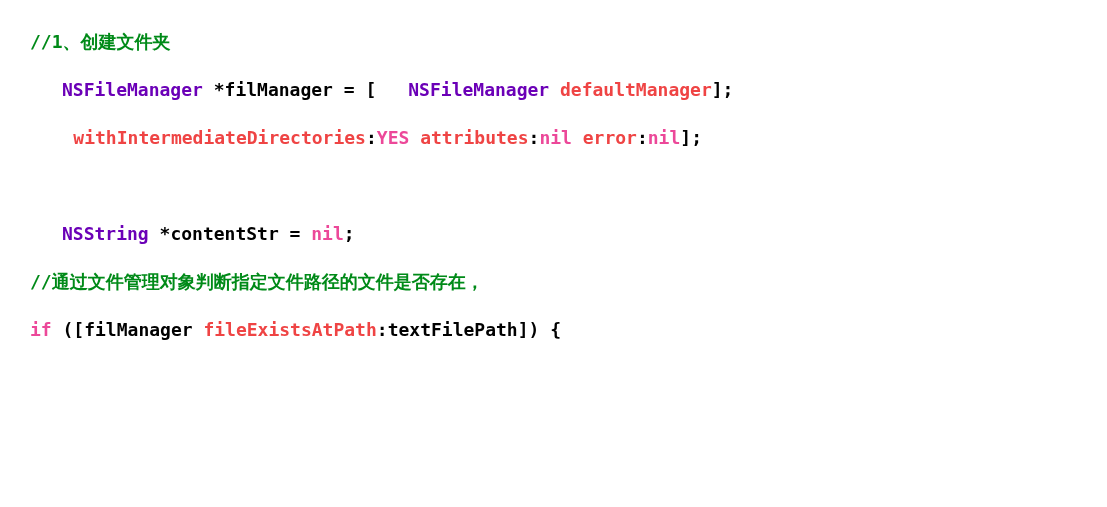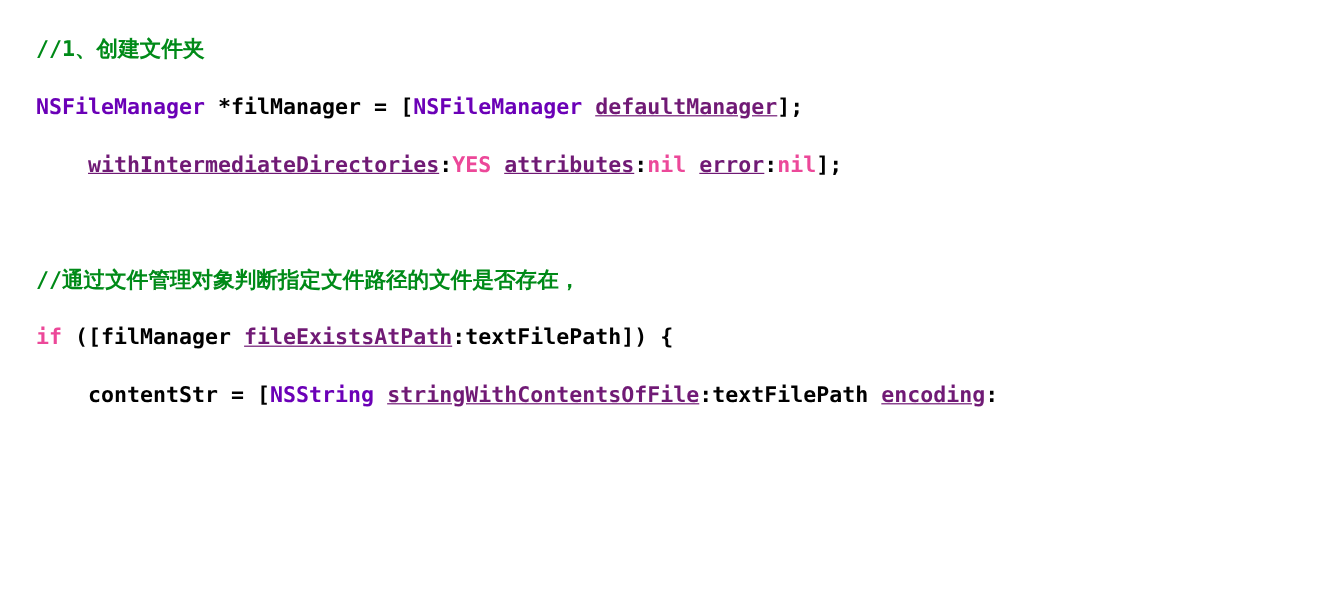--- a/index.html
+++ b/index.html
@@ -12,37 +12,37 @@
     font-size: 18px;
     line-height: 24px;
     overflow: hidden;
   }
   .code {
     padding: 6px 0 0 0;
     white-space: pre;
   }
   .line { display: block; padding-left: 30px; }
   .comment { color: #008a18; font-weight: 600; margin-top: 20px; }
-  .type    { color: #6b00b7; font-weight: 600; }
-  .method  { color: #701a75; font-weight: 600; text-decoration: underline; }
+  .type    { color: #6b00b7; font-weight: 600; margin-left: 32px; }
+  .method  { color: #ef4444; font-weight: 600; }
   .keyword { color: #ec4899; font-weight: 600; }
   .strlit  { color: #d30000; font-weight: 600; }
   .plain   { color: #000000; font-weight: 600; }
 </style>
 </head>
 <body>
 
 <div class="code">
 <span class="line"><span class="comment">//1、创建文件夹</span></span>
 <span class="line"><span class="type">NSFileManager</span><span class="plain"> *filManager = [</span><span class="type">NSFileManager</span><span class="plain"> </span><span class="method">defaultManager</span><span class="plain">];</span></span>
 <span class="line">    <span class="method">withIntermediateDirectories</span><span class="plain">:</span><span class="keyword">YES</span><span class="plain"> </span><span class="method">attributes</span><span class="plain">:</span><span class="keyword">nil</span><span class="plain"> </span><span class="method">error</span><span class="plain">:</span><span class="keyword">nil</span><span class="plain">];</span></span>
 <span class="line"> </span>
+<span class="line"><span class="type">NSString</span><span class="plain"> *contentStr = </span><span class="keyword">nil</span><span class="plain">;</span></span>
 <span class="line"><span class="comment">//通过文件管理对象判断指定文件路径的文件是否存在，</span></span>
 <span class="line"><span class="keyword">if</span><span class="plain"> ([filManager </span><span class="method">fileExistsAtPath</span><span class="plain">:textFilePath]) {</span></span>
-<span class="line"><span class="plain">    contentStr = [</span><span class="type">NSString</span><span class="plain"> </span><span class="method">stringWithContentsOfFile</span><span class="plain">:textFilePath </span><span class="method">encoding</span><span class="plain">:</span></span>
 
 
 
 
 
 
 
 
 
 </div>

